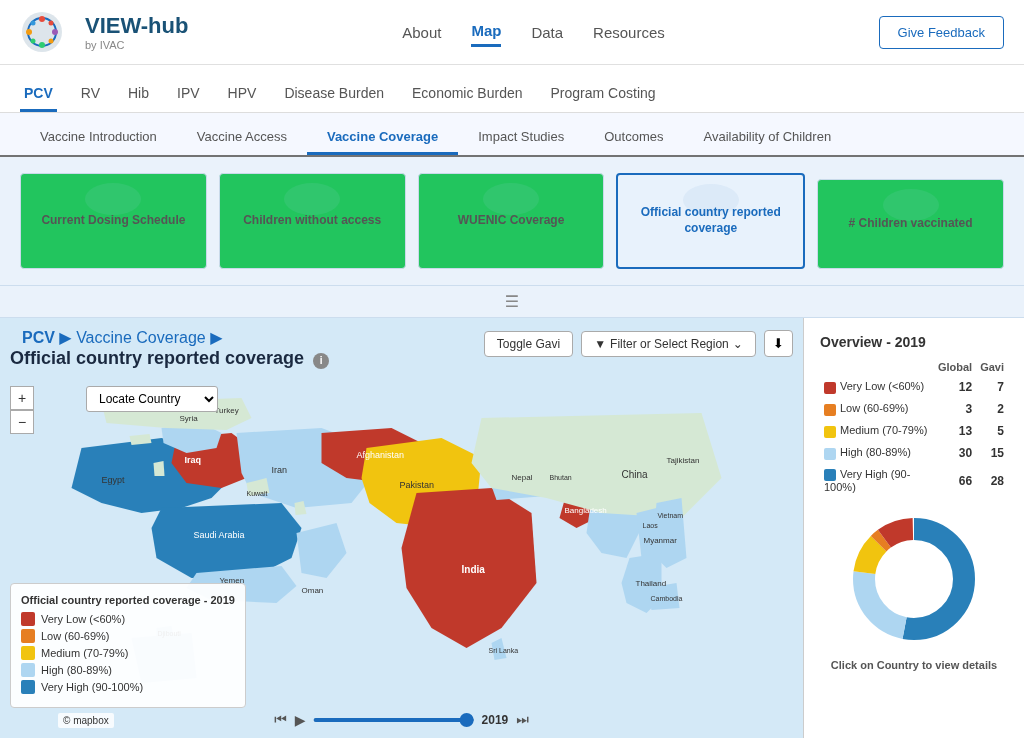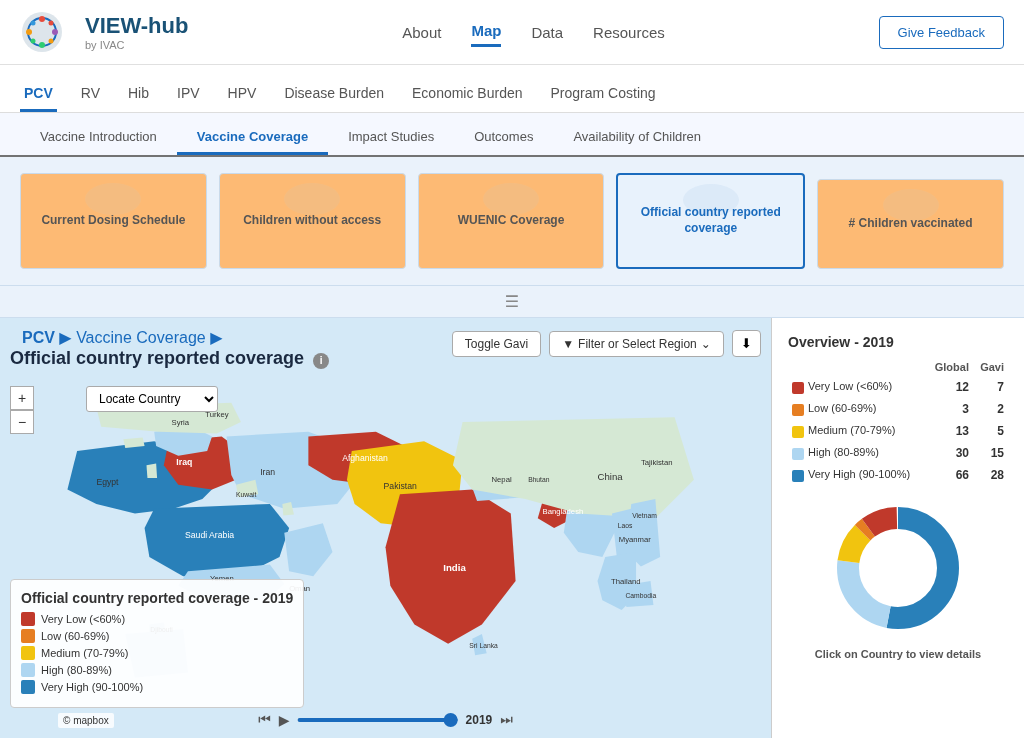--- a/index.html
+++ b/index.html
@@ -22,21 +22,21 @@
     .v-tab { padding: 8px 4px; cursor: pointer; font-size: 14px; color: #555; font-weight: 500; }
     .v-tab.active { color: #1a6bbd; border-bottom: 3px solid #1a6bbd; font-weight: bold; }
 
     
     .sub-nav { display: flex; gap: 0; padding: 8px 20px 0; border-bottom: 2px solid #737373; background: #f5f8ff; }
     .sub-nav-item { padding: 8px 20px; cursor: pointer; font-size: 13px; color: #555; }
     .sub-nav-item.active { color: #1a6bbd; border-bottom: 3px solid #1a6bbd; font-weight: bold; }
 
     
     .card-row { display: flex; gap: 0; padding: 16px 20px; background: #eaf2fb; border-bottom: 1px solid #cde; }
-    .map-card { flex: 1; background: #fdba74; border: 1px solid #c9daea; border-radius: 4px; padding: 12px; margin: 0 6px; text-align: center; cursor: pointer; min-height: 90px; display: flex; flex-direction: column; align-items: center; justify-content: center; position: relative; }
+    .map-card { flex: 1; background: #22c55e; border: 1px solid #c9daea; border-radius: 4px; padding: 12px; margin: 0 6px; text-align: center; cursor: pointer; min-height: 90px; display: flex; flex-direction: column; align-items: center; justify-content: center; position: relative; }
     .map-card.active { border: 2px solid #1a6bbd; background: #e8f2fc; }
     .map-card:first-child { margin-left: 0; }
     .map-card:last-child { margin-right: 0; margin-top: 6px; }
     .map-card-label { font-size: 12px; color: #555; font-weight: 600; line-height: 1.3; }
     .map-card.active .map-card-label { color: #1a6bbd; font-weight: bold; }
     .card-world { width: 60px; height: 35px; opacity: 0.2; position: absolute; top: 8px; left: 50%; transform: translateX(-50%); }
     .expand-btn { display: flex; justify-content: center; padding: 6px; background: #eaf2fb; border-bottom: 1px solid #cde; }
     .expand-icon { color: #888; cursor: pointer; font-size: 16px; }
 
     
@@ -56,27 +56,27 @@
     .zoom-btn { width: 24px; height: 24px; background: #fff; border: 1px solid #aaa; display: flex; align-items: center; justify-content: center; cursor: pointer; font-size: 14px; color: #333; }
 
     .locate-country { position: absolute; top: 70px; left: 44px; z-index: 10; padding-left: 42px; }
     .locate-select { padding: 4px 20px 4px 8px; border: 1px solid #aaa; border-radius: 3px; font-size: 12px; background: #fff; cursor: pointer; }
 
     
     .map-svg-container { width: 100%; height: 100%; position: absolute; top: 0; left: 0; }
 
     
     .legend-box { position: absolute; bottom: 30px; left: 10px; background: rgba(255,255,255,0.92); border: 1px solid #ccc; border-radius: 4px; padding: 10px; font-size: 11px; z-index: 10; }
-    .legend-title { font-weight: bold; margin-bottom: 6px; font-size: 14px; }
+    .legend-title { font-weight: bold; margin-bottom: 6px; font-size: 11px; }
     .legend-item { display: flex; align-items: center; gap: 6px; margin-bottom: 3px; }
     .legend-swatch { width: 14px; height: 14px; border-radius: 2px; flex-shrink: 0; }
     .mapbox-attr { position: absolute; bottom: 10px; left: 10px; font-size: 10px; color: #333; background: rgba(255,255,255,0.8); padding: 2px 5px; border-radius: 2px; margin-left: 48px; }
 
     
-    .sidebar { width: 252px; background: #fff; padding: 16px; overflow-y: auto; }
+    .sidebar { width: 220px; background: #fff; padding: 16px; overflow-y: auto; }
     .overview-title { font-size: 14px; font-weight: bold; color: #333; margin-bottom: 8px; }
     .overview-table { width: 100%; border-collapse: collapse; margin-bottom: 12px; }
     .overview-table th { font-size: 11px; color: #555; text-align: right; padding: 3px 4px; }
     .overview-table th:first-child { text-align: left; }
     .overview-table td { font-size: 12px; padding: 4px 4px; vertical-align: middle; }
     .overview-table td:first-child { font-size: 11px; }
     .color-dot { display: inline-block; width: 12px; height: 12px; border-radius: 2px; margin-right: 4px; vertical-align: middle; }
     .num-col { text-align: right; font-weight: bold; font-size: 13px; }
 
     
@@ -128,20 +128,21 @@
   <div class="v-tab">Hib</div>
   <div class="v-tab">IPV</div>
   <div class="v-tab">HPV</div>
   <div class="v-tab">Disease Burden</div>
   <div class="v-tab">Economic Burden</div>
   <div class="v-tab">Program Costing</div>
 </div>
 
 <div class="sub-nav">
   <div class="sub-nav-item">Vaccine Introduction</div>
+  <div class="sub-nav-item">Vaccine Access</div>
   <div class="sub-nav-item active">Vaccine Coverage</div>
   <div class="sub-nav-item">Impact Studies</div>
   <div class="sub-nav-item">Outcomes</div>
   <div class="sub-nav-item">Availability of Children</div>
 </div>
 
 <div class="card-row">
   <div class="map-card">
     <svg class="card-world" viewBox="0 0 60 35">
         <ellipse cx="30" cy="17" rx="28" ry="16" fill="#aed6f1" opacity="0.5"></ellipse>

